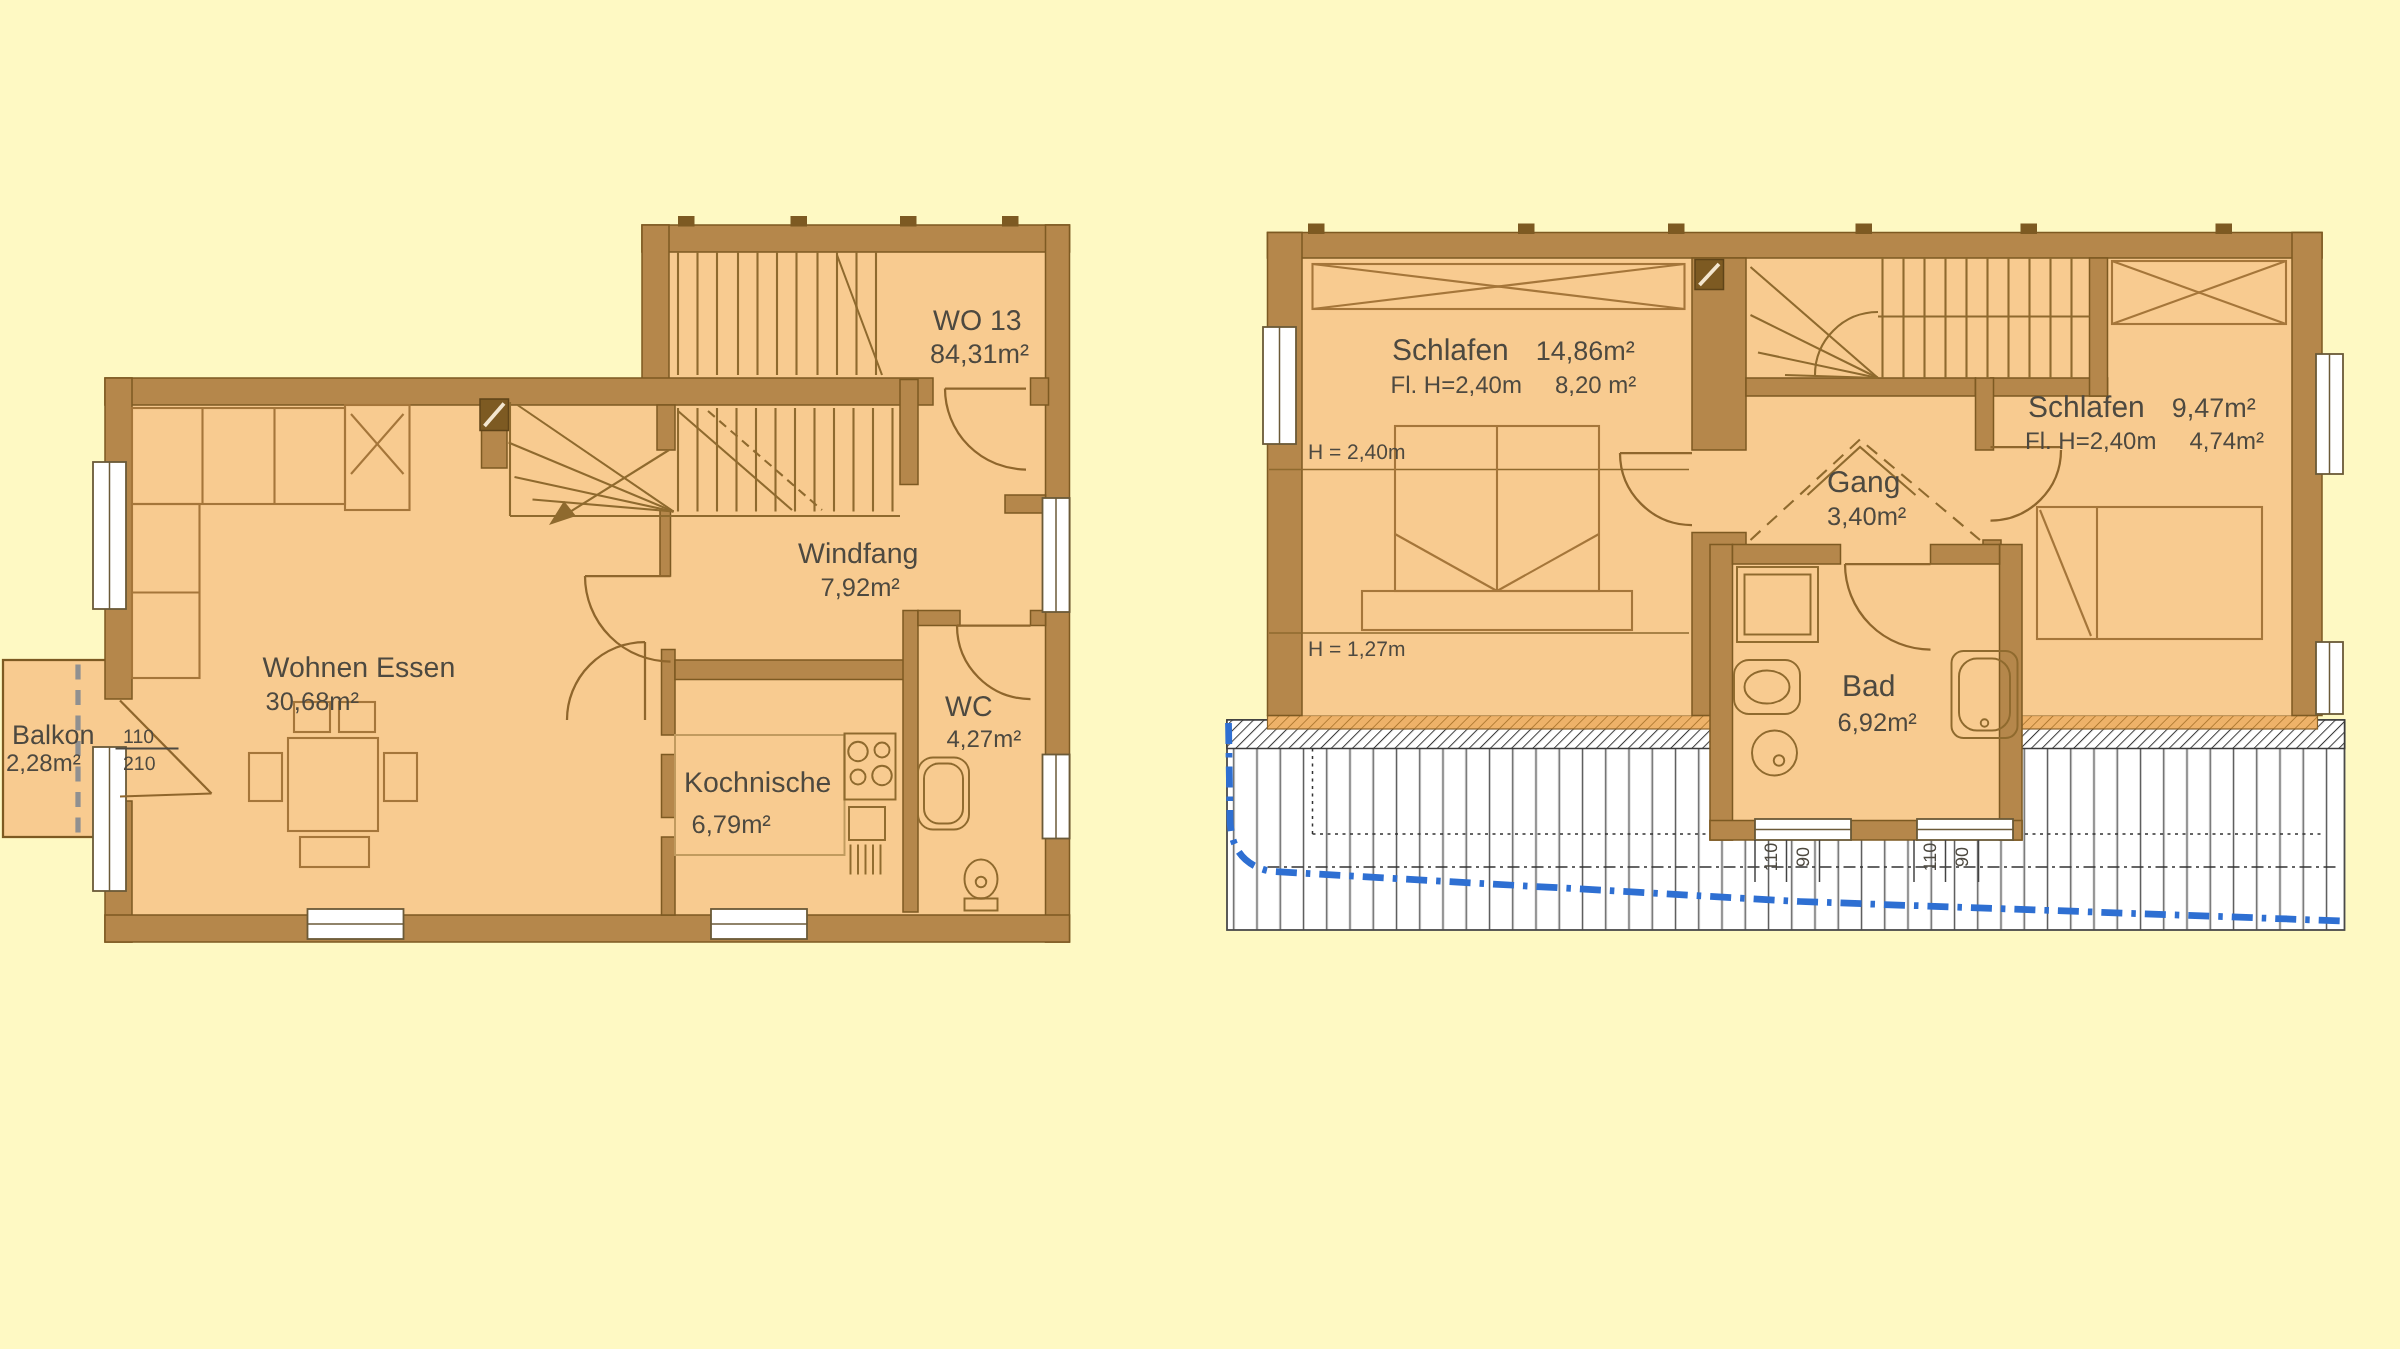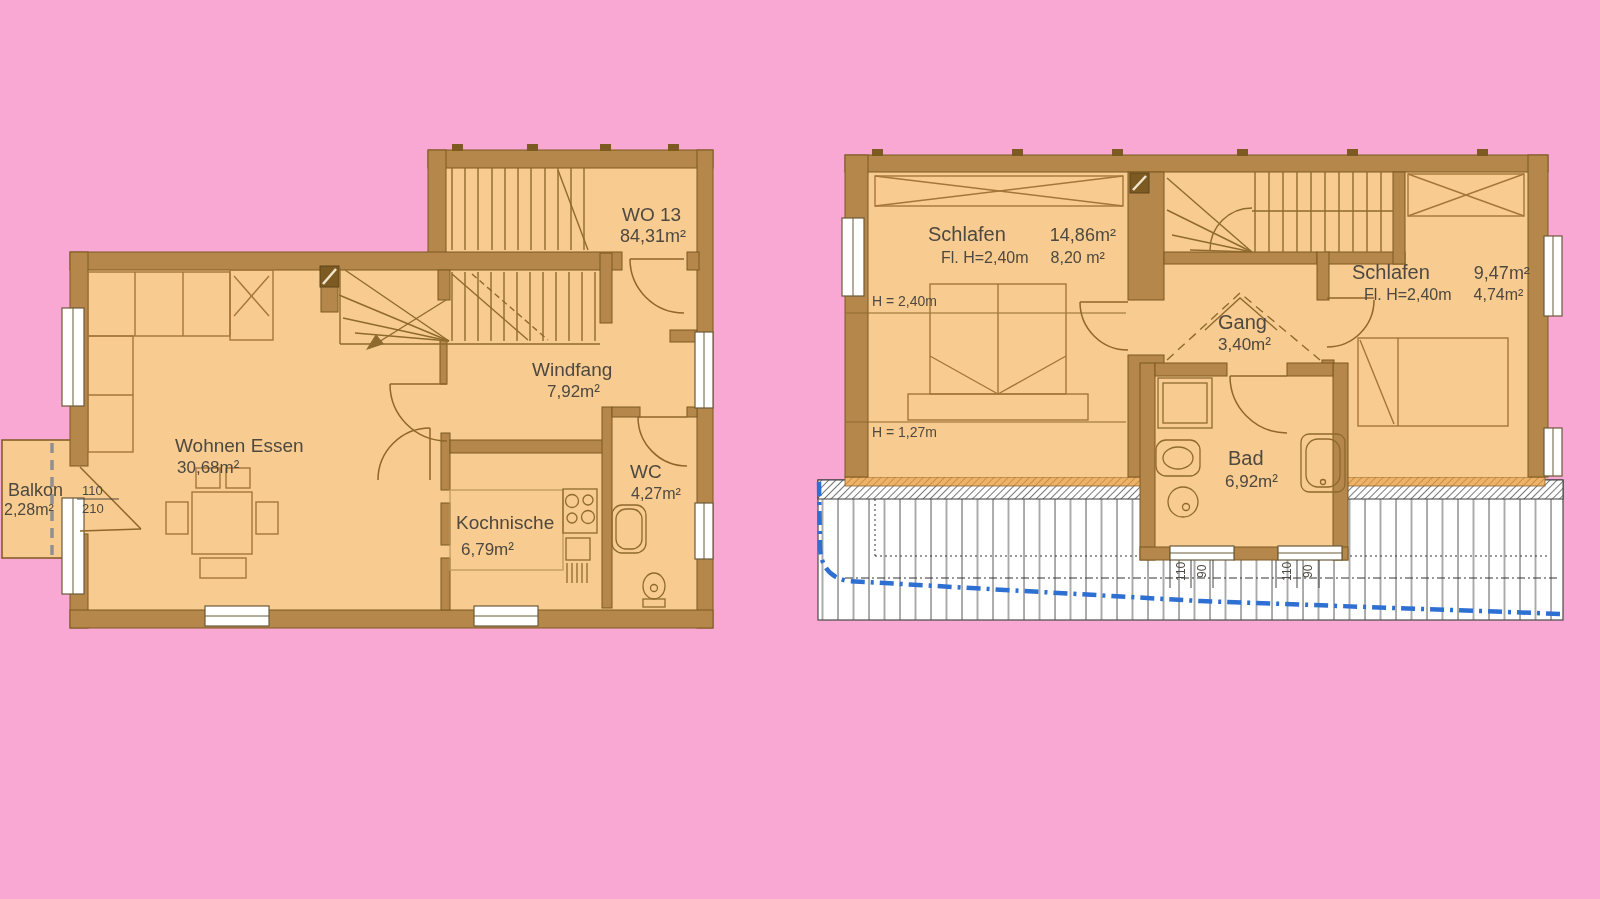--- a/index.html
+++ b/index.html
@@ -1,25 +1,25 @@
 <!DOCTYPE html>
 <html><head>
 <meta charset="utf-8">
 <style>
   html,body{margin:0;padding:0;background:#ffffff;}
-  #canvas{position:relative;width:1600px;height:899px;background:#f9a8d4;overflow:hidden;
+  #canvas{position:relative;width:1600px;height:899px;background:#fef9c3;overflow:hidden;
           font-family:"Liberation Sans",sans-serif;}
   svg{position:absolute;left:0;top:0;}
   .lbl{position:absolute;color:#4d4940;white-space:nowrap;line-height:1.05;
        font-family:"Liberation Sans",sans-serif;}
   .t20{font-size:20px}.t19{font-size:19px}.t18{font-size:18px}.t17{font-size:17px}
   .t16{font-size:16px}.t14{font-size:14px}.t13{font-size:13px}
-  .pair{display:flex;align-items:baseline;gap:31px;}
+  .pair{display:flex;align-items:baseline;gap:5px;}
   .pair .sm{font-size:18px;margin-left:13px;}
-  .pair2{display:flex;align-items:flex-end;gap:22px;font-size:16px;margin-left:14px;}
+  .pair2{display:flex;align-items:flex-end;gap:22px;font-size:16px;}
   .rot{width:26px;text-align:center;font-size:12px;transform:rotate(-90deg);transform-origin:center;}
 </style>
 </head>
 <body>
 
 <div id="canvas">
 
 <svg width="1600" height="899" viewBox="0 0 1600 899">
   <defs>
     <pattern id="vlines" width="15.5" height="12" patternUnits="userSpaceOnUse">

